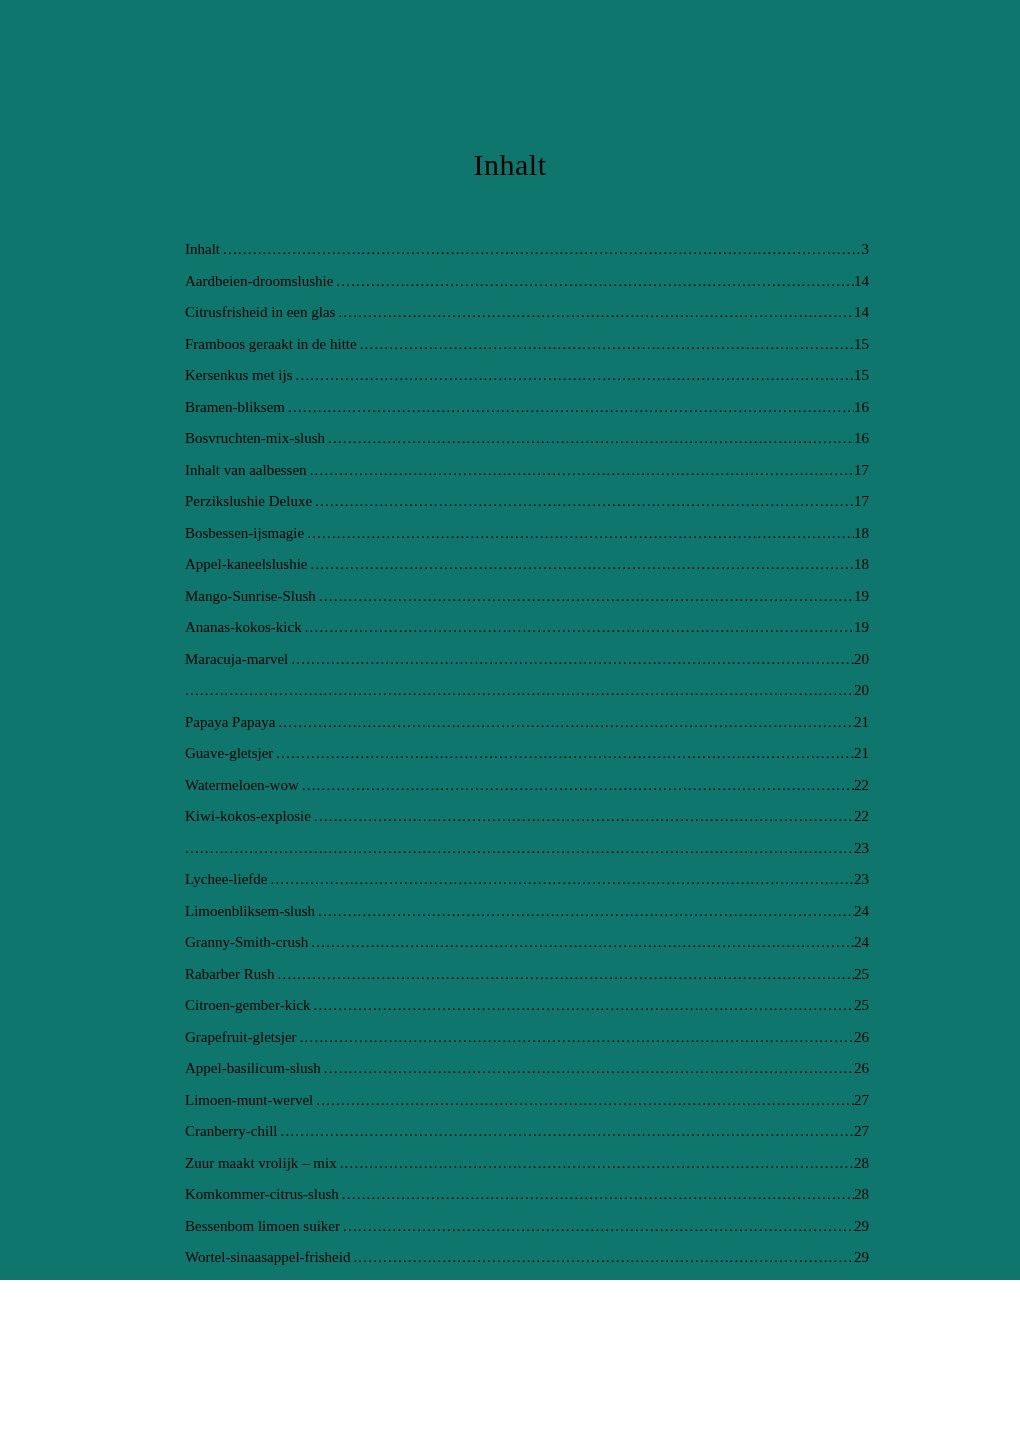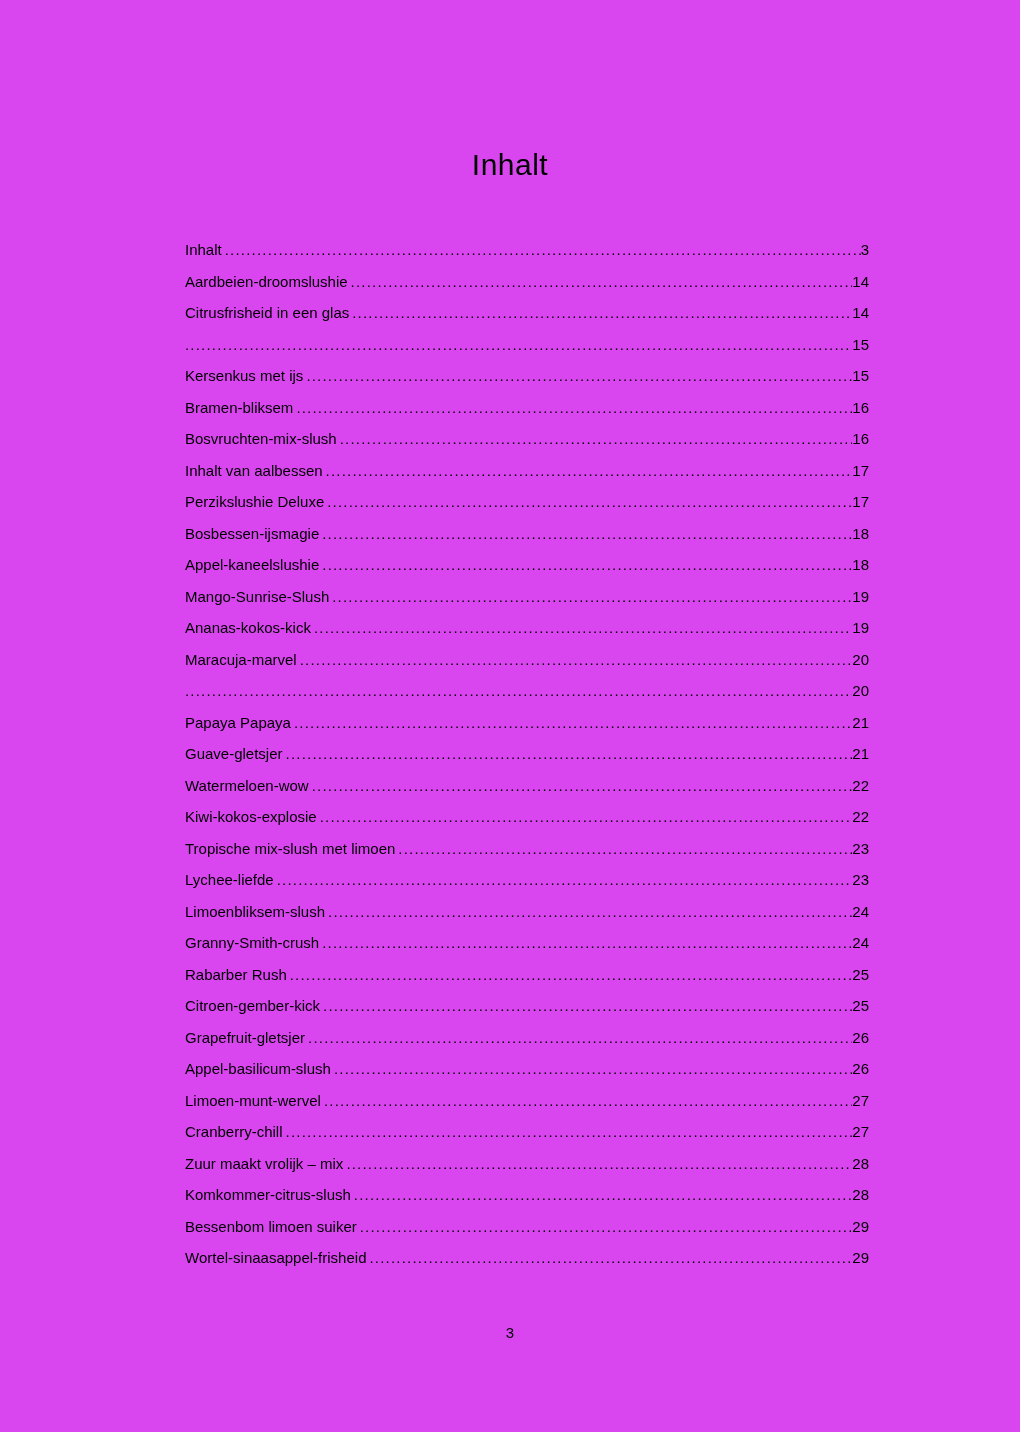--- a/index.html
+++ b/index.html
@@ -3,24 +3,24 @@
 <meta charset="utf-8">
 <style>
   html, body {
     margin: 0;
     padding: 0;
     background: #ffffff;
   }
   .page {
     position: relative;
     width: 1020px;
-    height: 1432px;
-    background: #d946ef;
+    height: 1280px;
+    background: #0f766e;
     color: #000000;
-    font-family: Liberation Sans, sans-serif;
+    font-family: Liberation Serif, serif;
     overflow: hidden;
   }
   .doc-title {
     position: absolute;
     top: 148px;
     left: 0;
     width: 1020px;
     margin: 0;
     text-align: center;
     font-size: 30px;
@@ -90,20 +90,21 @@
     <span class="toc-page">14</span>
   </div>
 
   <div class="toc-row">
     <span class="toc-label">Citrusfrisheid in een glas</span>
     <span class="toc-leader"></span>
     <span class="toc-page">14</span>
   </div>
 
   <div class="toc-row">
+    <span class="toc-label">Framboos geraakt in de hitte</span>
     <span class="toc-leader"></span>
     <span class="toc-page">15</span>
   </div>
 
   <div class="toc-row">
     <span class="toc-label">Kersenkus met ijs</span>
     <span class="toc-leader"></span>
     <span class="toc-page">15</span>
   </div>
 
@@ -184,21 +185,20 @@
     <span class="toc-page">22</span>
   </div>
 
   <div class="toc-row">
     <span class="toc-label">Kiwi-kokos-explosie</span>
     <span class="toc-leader"></span>
     <span class="toc-page">22</span>
   </div>
 
   <div class="toc-row">
-    <span class="toc-label">Tropische mix-slush met limoen</span>
     <span class="toc-leader"></span>
     <span class="toc-page">23</span>
   </div>
 
   <div class="toc-row">
     <span class="toc-label">Lychee-liefde</span>
     <span class="toc-leader"></span>
     <span class="toc-page">23</span>
   </div>
 

